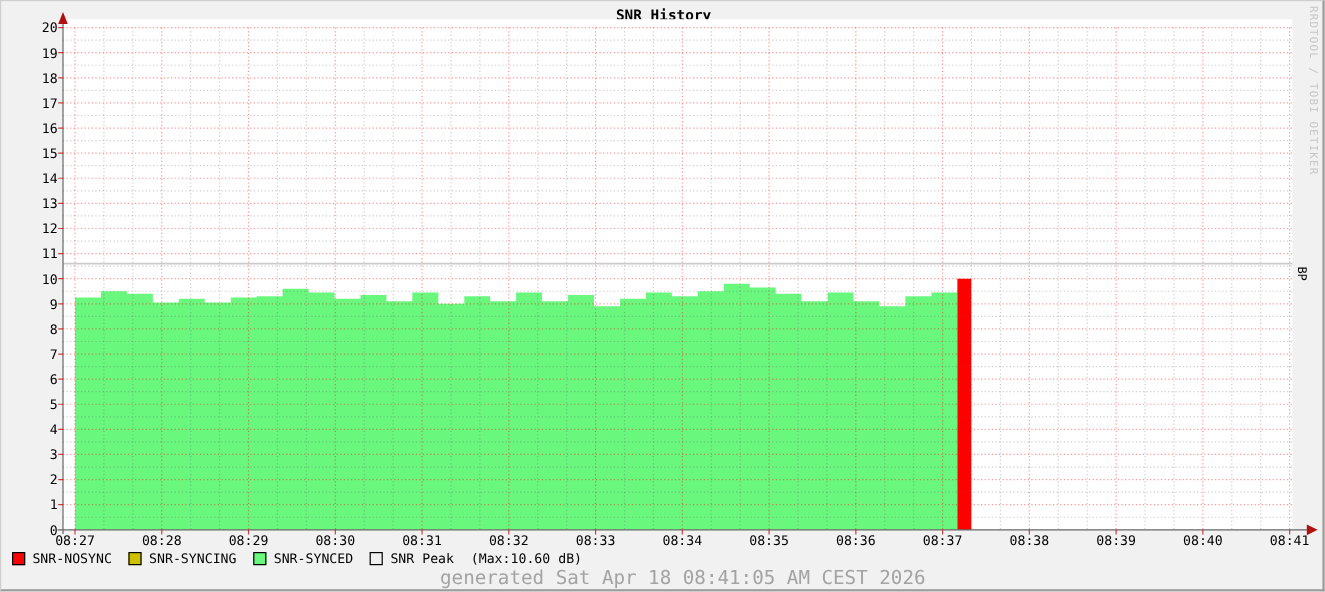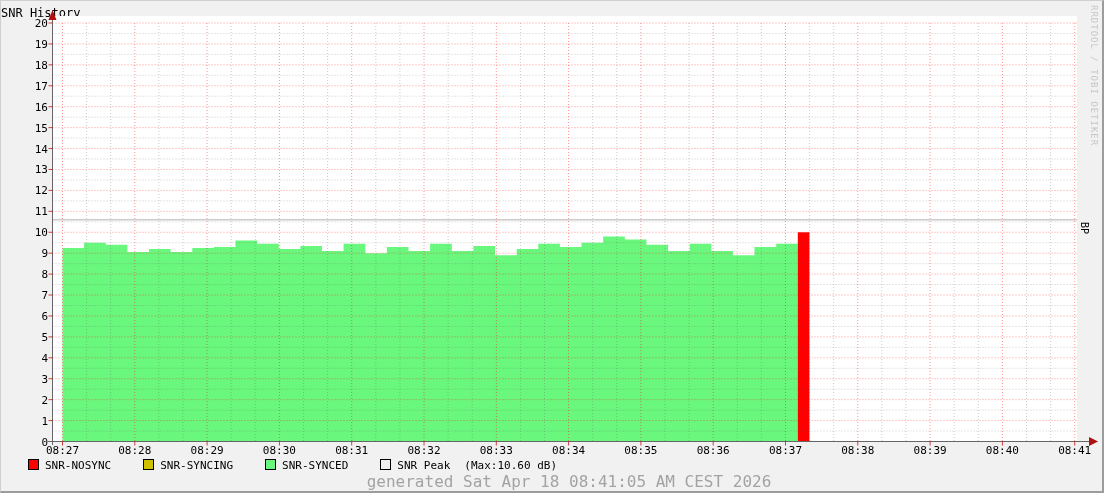--- a/index.html
+++ b/index.html
@@ -9,30 +9,30 @@
     box-sizing:border-box;
     background:#f1f1f1;
     border:1px solid #cfcfcf;
     border-right:2px solid #9c9c9c;
     border-bottom:2px solid #9c9c9c;
     overflow:hidden;
     font-family:"DejaVu Sans Mono","Liberation Mono",monospace;
   }
   .chart-title{
     position:absolute;top:5px;left:0;width:1104px;
-    font-size:12px;font-weight:normal;color:#000;
+    text-align:center;font-size:12px;font-weight:bold;color:#000;
   }
   #plot-svg{position:absolute;left:0;top:0;}
   #plot-svg text{font-family:"DejaVu Sans Mono","Liberation Mono",monospace;font-size:11px;fill:#000;}
   .legend-row{
     position:absolute;left:9px;top:458px;
     display:flex;align-items:center;
     font-size:11px;color:#000;white-space:pre;
   }
-  .legend-item{display:flex;margin-right:14px;margin-left:18px;}
+  .legend-item{display:flex;align-items:center;margin-right:14px;}
   .swatch{
     width:9px;height:9px;border:1px solid #000;margin-right:6px;
     display:inline-block;flex:none;
   }
   .max-note{}
   .footer-row{
     position:absolute;left:16px;top:471px;width:1104px;
     text-align:center;font-size:16px;color:#a3a3a3;
   }
   .watermark{

